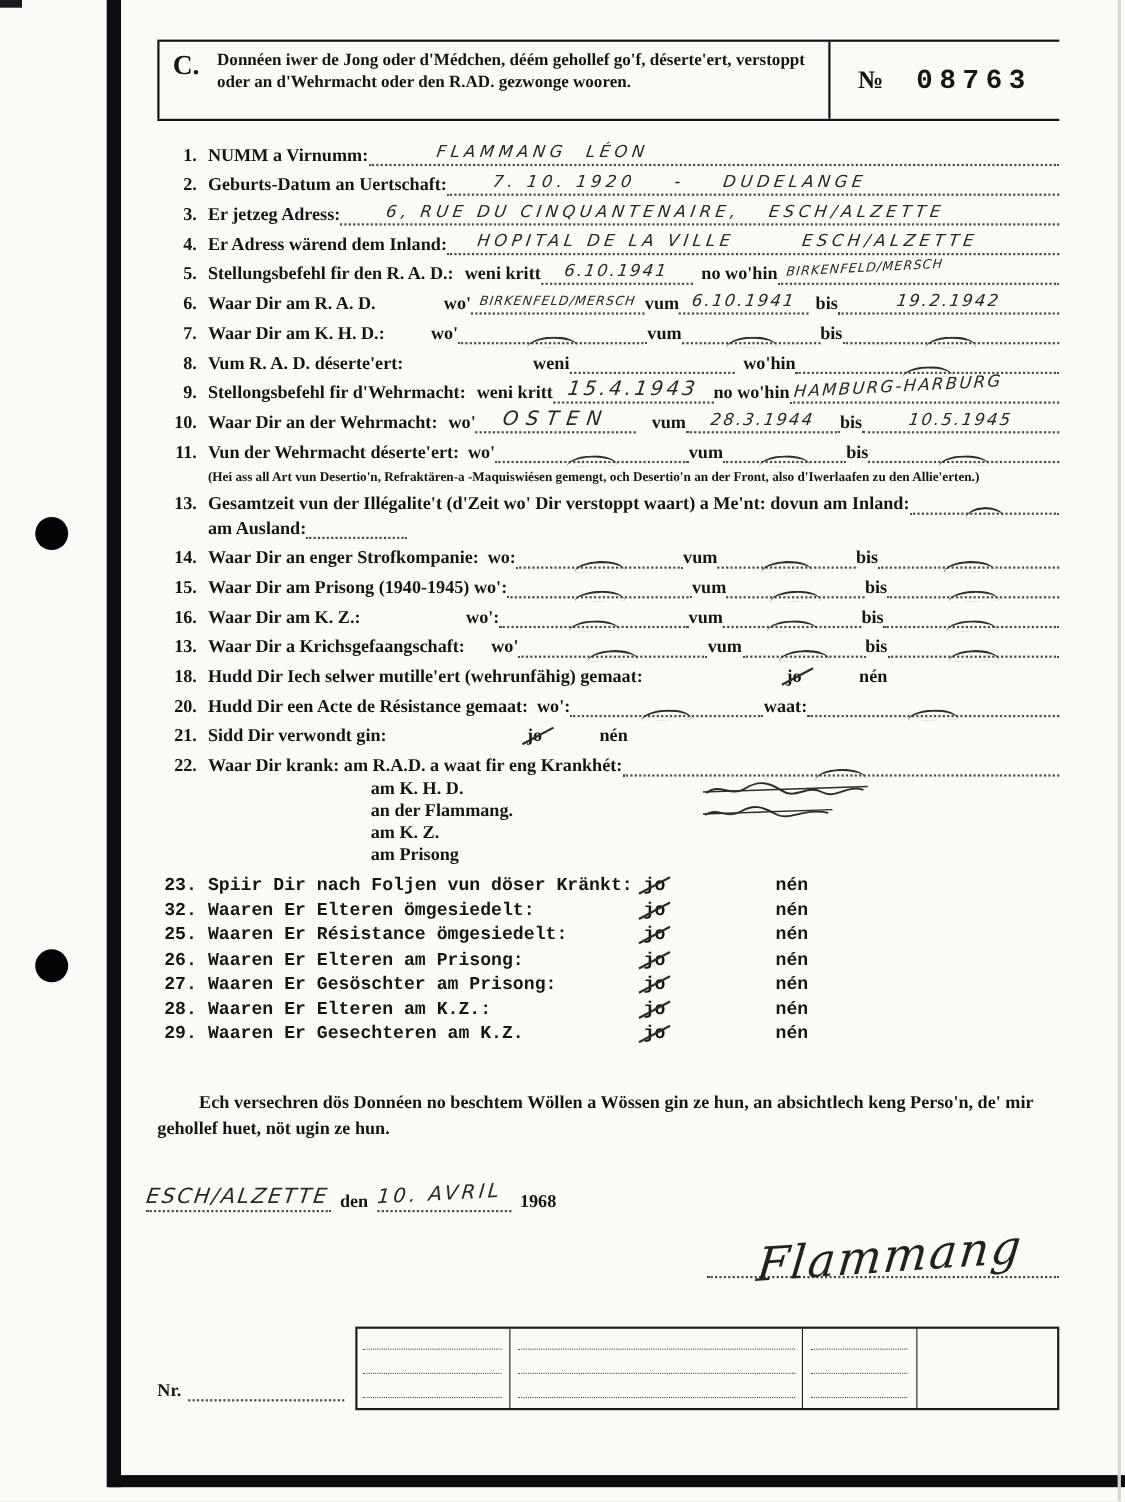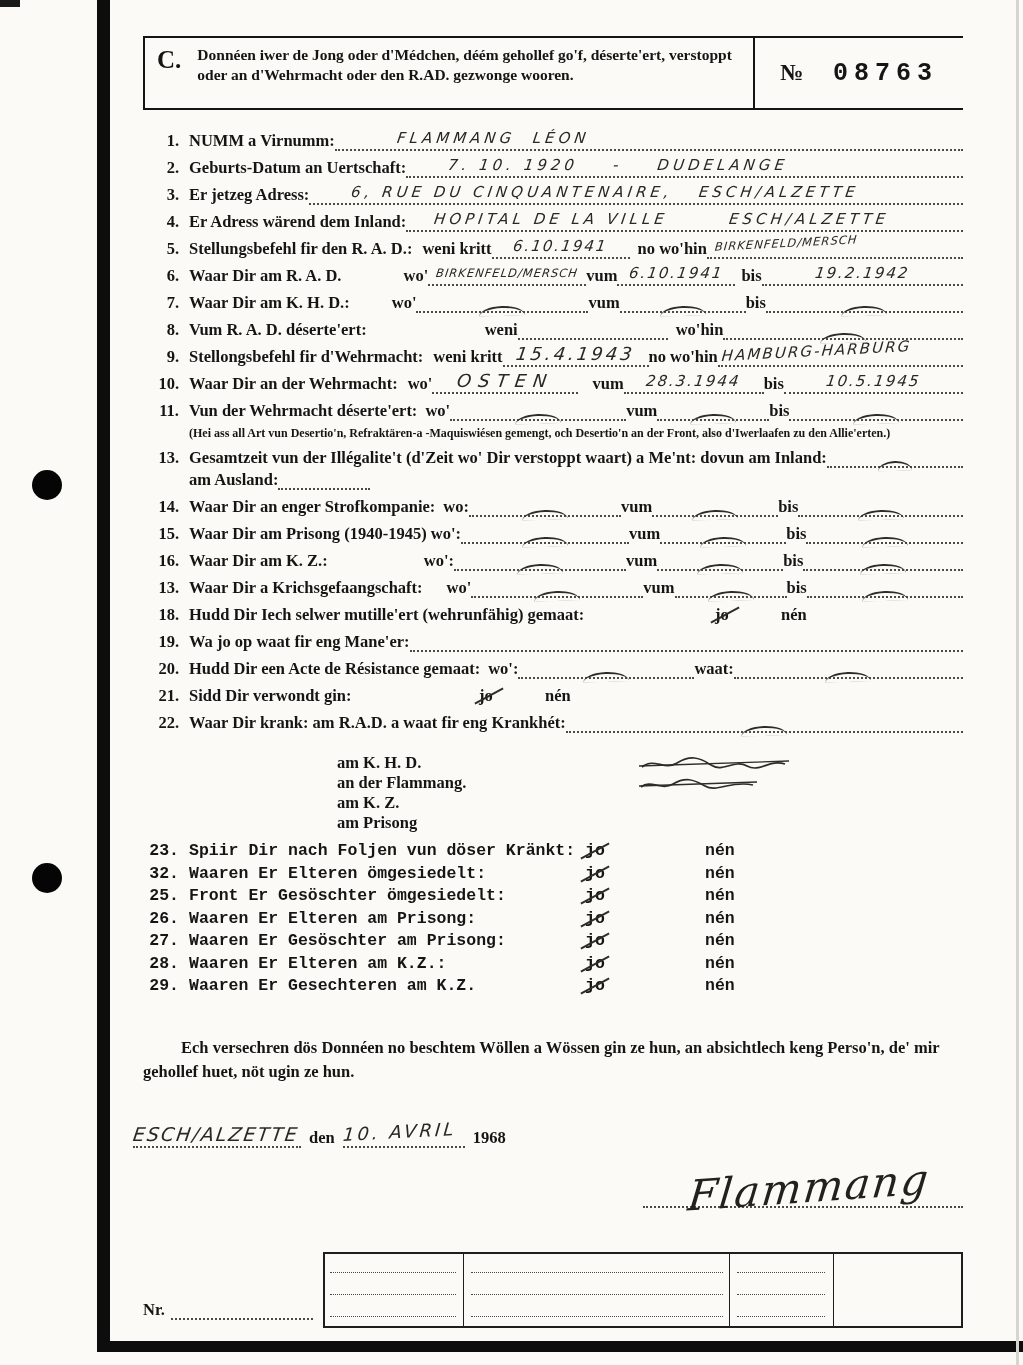--- a/index.html
+++ b/index.html
@@ -338,25 +338,20 @@
           </span>
       </div>
 
       <div class="row">
         <span class="num">18.</span>
         <span class="lbl">Hudd Dir Iech selwer mutille'ert (wehrunfähig) gemaat:</span>
         <span class="jo struck" style="position:absolute;left:572px;bottom:0">jo</span>
         <span style="position:absolute;left:638px;bottom:0">nén</span>
       </div>
 
-      <div class="row">
-        <span class="num">19.</span>
-        <span class="lbl">Wa jo op waat fir eng Mane'er:</span>
-        <span class="fill"></span>
-      </div>
 
       <div class="row">
         <span class="num">20.</span>
         <span class="lbl">Hudd Dir een Acte de Résistance gemaat:</span>
         <span class="sp" style="width:8px"></span>
         <span class="lbl">wo':</span>
         <span class="seg" style="width:176px">
             <span class="stroke"></span>
           </span>
         <span class="lbl">waat:</span>
@@ -365,21 +360,21 @@
           </span>
       </div>
 
       <div class="row">
         <span class="num">21.</span>
         <span class="lbl">Sidd Dir verwondt gin:</span>
         <span class="jo struck" style="position:absolute;left:336px;bottom:0">jo</span>
         <span style="position:absolute;left:402px;bottom:0">nén</span>
       </div>
 
-      <div class="row" style="margin-bottom:21px">
+      <div class="row" style="margin-bottom:2px">
         <span class="num">22.</span>
         <span class="lbl">Waar Dir krank: am R.A.D. a waat fir eng Krankhét:</span>
         <span class="fill ctr">
             <span class="stroke"></span>
           </span>
       </div>
       <div class="sub">
         <span class="lbl">am K. H. D.</span>
         <svg class="scribble" style="left:302px" width="150" height="18">
           <path d="M3,12 C15,2 25,16 38,8 S60,2 72,10 S95,4 108,11 S130,4 146,9" fill="none" stroke="#2e2c27" stroke-width="1.7"></path>
@@ -407,21 +402,21 @@
         <span class="yn-nen">nén</span>
       </div>
       <div class="row row-tight">
         <span class="num">32.</span>
         <span class="lbl">Waaren Er Elteren ömgesiedelt:</span>
         <span class="yn-jo jo struck">jo</span>
         <span class="yn-nen">nén</span>
       </div>
       <div class="row row-tight">
         <span class="num">25.</span>
-        <span class="lbl">Front Er Gesöschter ömgesiedelt:</span>
+        <span class="lbl">Waaren Er Résistance ömgesiedelt:</span>
         <span class="yn-jo jo struck">jo</span>
         <span class="yn-nen">nén</span>
       </div>
       <div class="row row-tight">
         <span class="num">26.</span>
         <span class="lbl">Waaren Er Elteren am Prisong:</span>
         <span class="yn-jo jo struck">jo</span>
         <span class="yn-nen">nén</span>
       </div>
       <div class="row row-tight">

